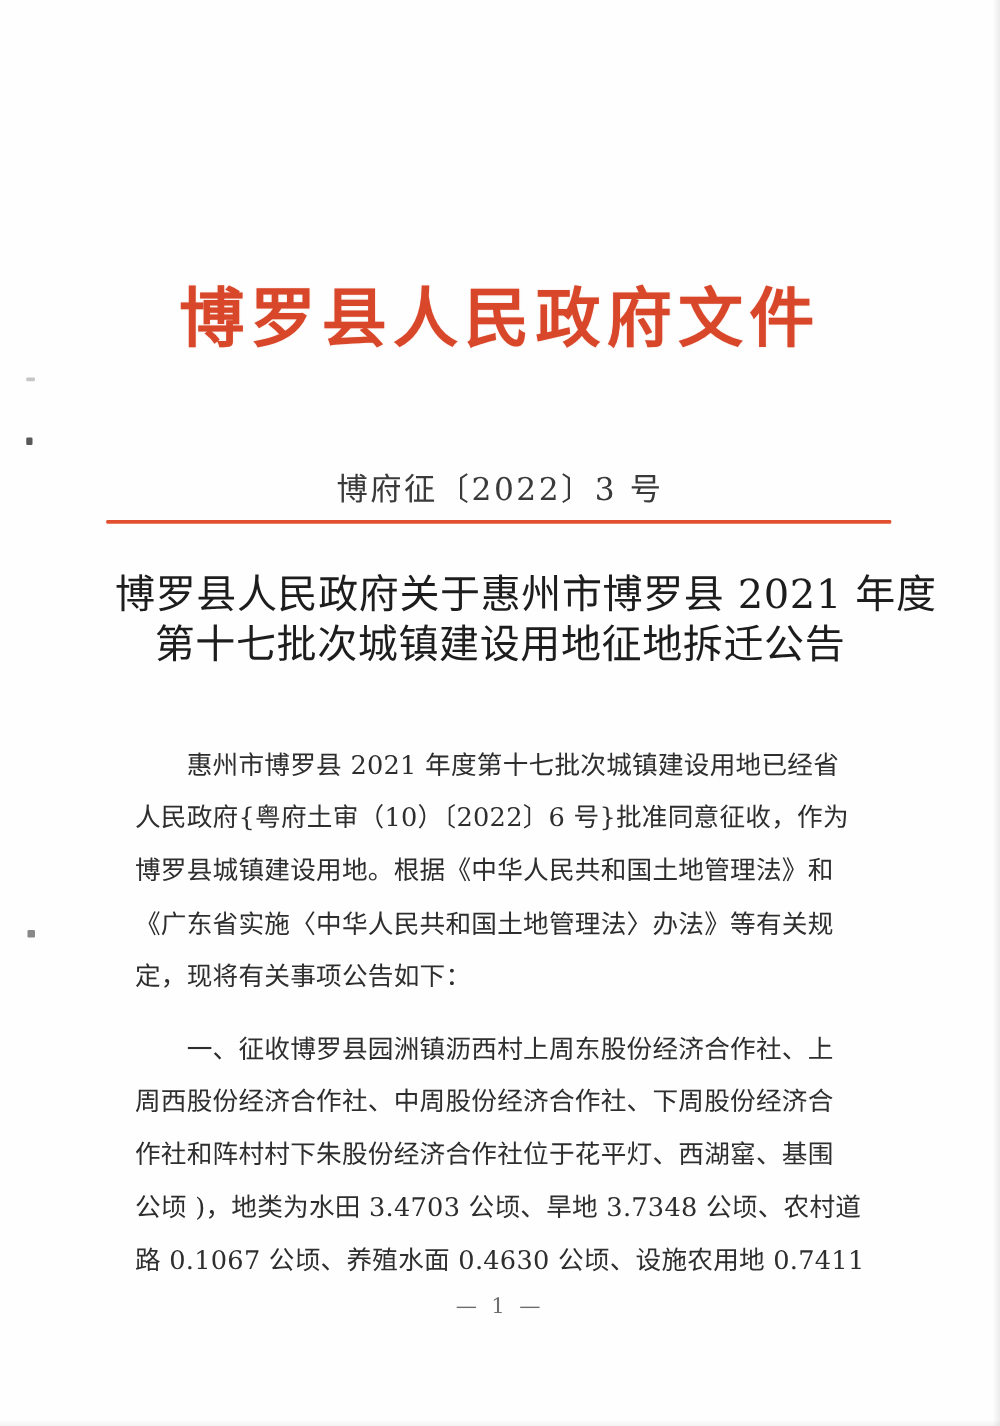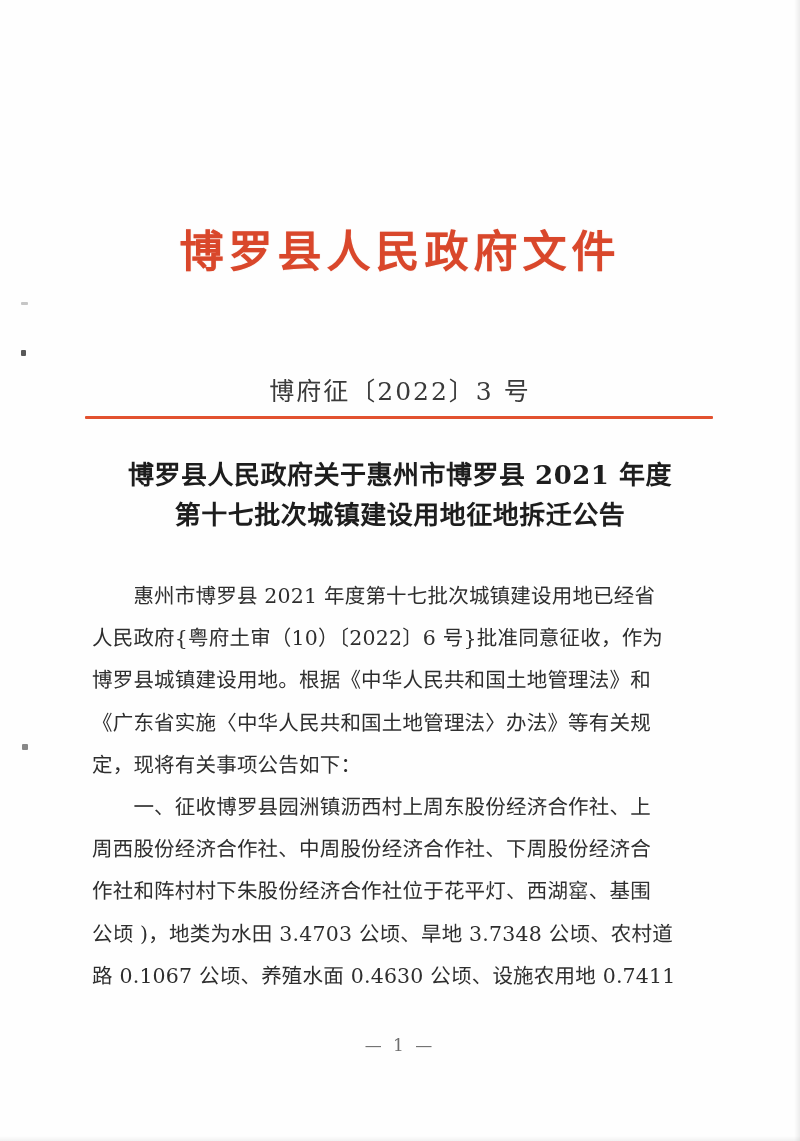--- a/index.html
+++ b/index.html
@@ -60,21 +60,21 @@
     position: absolute;
     left: 0;
     right: 0;
     top: 228px;
     text-align: center;
   }
   .masthead-title {
     display: inline-block;
     font-family: "DejaVu Serif", "Liberation Serif", serif;
     font-weight: 700;
-    font-size: 44px;
+    font-size: 52px;
     line-height: 1.08;
     letter-spacing: 5px;
     color: #d9472b;
     white-space: nowrap;
     text-shadow: 0 0 1px rgba(217,71,43,0.35);
   }
 
   
   .doc-number {
     position: absolute;
@@ -100,22 +100,22 @@
   }
 
   
   .doc-title {
     position: absolute;
     left: 92px;
     top: 455px;
     width: 616px;
     text-align: center;
     font-family: "DejaVu Serif", "Liberation Serif", serif;
-    font-weight: 700;
-    font-size: 26px;
+    font-weight: 400;
+    font-size: 32px;
     line-height: 40px;
     letter-spacing: 0.5px;
     color: #1d1d1d;
   }
   .doc-title .title-line {
     display: block;
     white-space: nowrap;
   }
 
   
@@ -124,21 +124,21 @@
     left: 92px;
     top: 575px;
     width: 620px;
     font-family: "DejaVu Serif", "Liberation Serif", serif;
     font-size: 20.5px;
     line-height: 42.2px;
     color: #2e2e2e;
     letter-spacing: 0.2px;
   }
   .doc-body .para {
-    margin: 0;
+    margin: 16px;
   }
   .doc-body .para .ln {
     display: block;
     white-space: nowrap;
   }
 
   
   .page-footer {
     position: absolute;
     left: 0;

